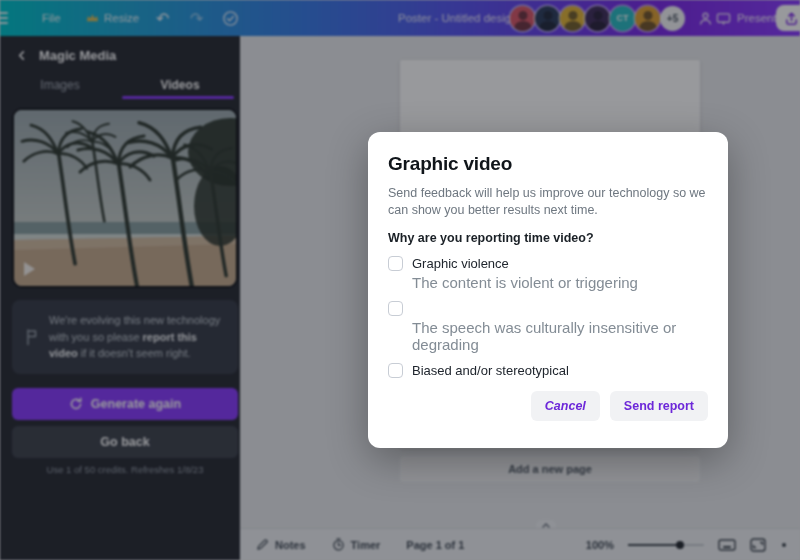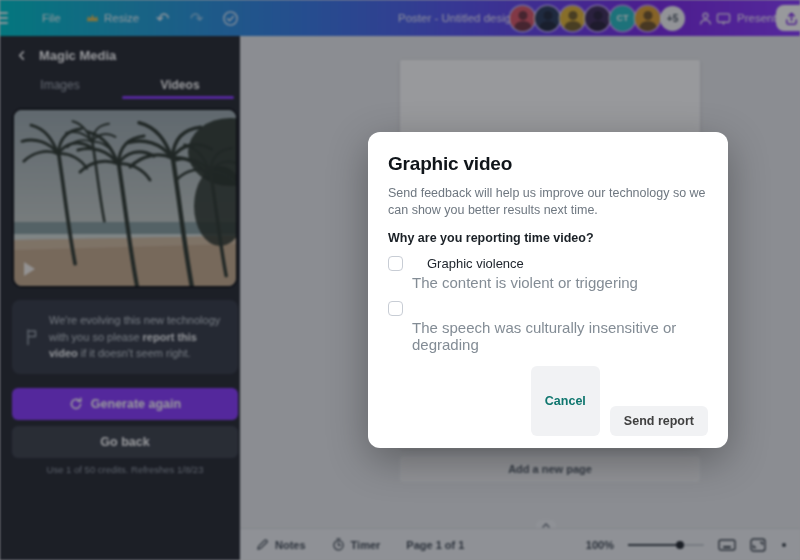--- a/index.html
+++ b/index.html
@@ -90,29 +90,29 @@
   .bb-dot { width:4px; height:4px; border-radius:50%; background:#3d454f; margin-left:2px; }
 
   
   .dim { position:absolute; inset:0; background:rgba(10,13,20,.42); }
   .modal { position:absolute; left:368px; top:132px; width:360px; height:316px; background:#fff;
     border-radius:12px; box-shadow:0 12px 40px rgba(0,0,0,.32); padding:21px 20px 18px 20px; }
   .m-title { font-size:19px; font-weight:bold; color:#10151a; letter-spacing:-.2px; margin-bottom:10px; }
   .m-desc { font-size:12.5px; line-height:17px; color:#6e7780; margin-bottom:12px; width:320px; }
   .m-q { font-size:12.5px; font-weight:bold; color:#1a2026; margin-bottom:11px; }
   .opt { margin-bottom:10px; }
-  .opt-row { display:flex; align-items:center; gap:24px; cursor:pointer; }
+  .opt-row { display:flex; align-items:center; gap:9px; cursor:pointer; }
   .cb { width:15px; height:15px; border:1.6px solid #c8cdd5; border-radius:4px; background:#fff; flex:none; }
   .opt-label { font-size:13px; color:#20262e; }
   .opt-desc { font-size:15px; color:#838c95; margin:3px 0 0 24px; }
   .m-actions { display:flex; justify-content:flex-end; gap:10px; margin-top:13px; }
   .m-btn { border:none; border-radius:6px; padding:8px 14px; font-size:12.5px; font-weight:bold;
     font-family:inherit; cursor:pointer; }
-  .m-cancel { background:#f1f2f4; color:#0f766e; }
-  .m-send { background:#f1f2f4; color:#404040; cursor:default;margin-top:40px; }
+  .m-cancel { background:#f1f2f4; color:#6d28d9;font-style:italic; }
+  .m-send { background:#f1f2f4; color:#6d28d9; cursor:default; }
 
   .icon { flex:none; display:inline-flex; }
 </style>
 </head>
 <body>
 
 <div class="stage">
   <div class="bg">
 
     <div class="topbar">
@@ -327,20 +327,24 @@
       </div>
       <div class="opt-desc">The content is violent or triggering</div>
     </div>
     <div class="opt">
       <div class="opt-row">
         <span class="cb"></span>
       </div>
       <div class="opt-desc">The speech was culturally insensitive or degrading</div>
     </div>
     <div class="opt">
+      <div class="opt-row">
+        <span class="cb"></span>
+        <span class="opt-label">Biased and/or stereotypical</span>
+      </div>
     </div>
 
     <div class="m-actions">
       <button class="m-btn m-cancel">Cancel</button>
       <button class="m-btn m-send">Send report</button>
     </div>
   </div>
 </div>
 
 </body></html>

